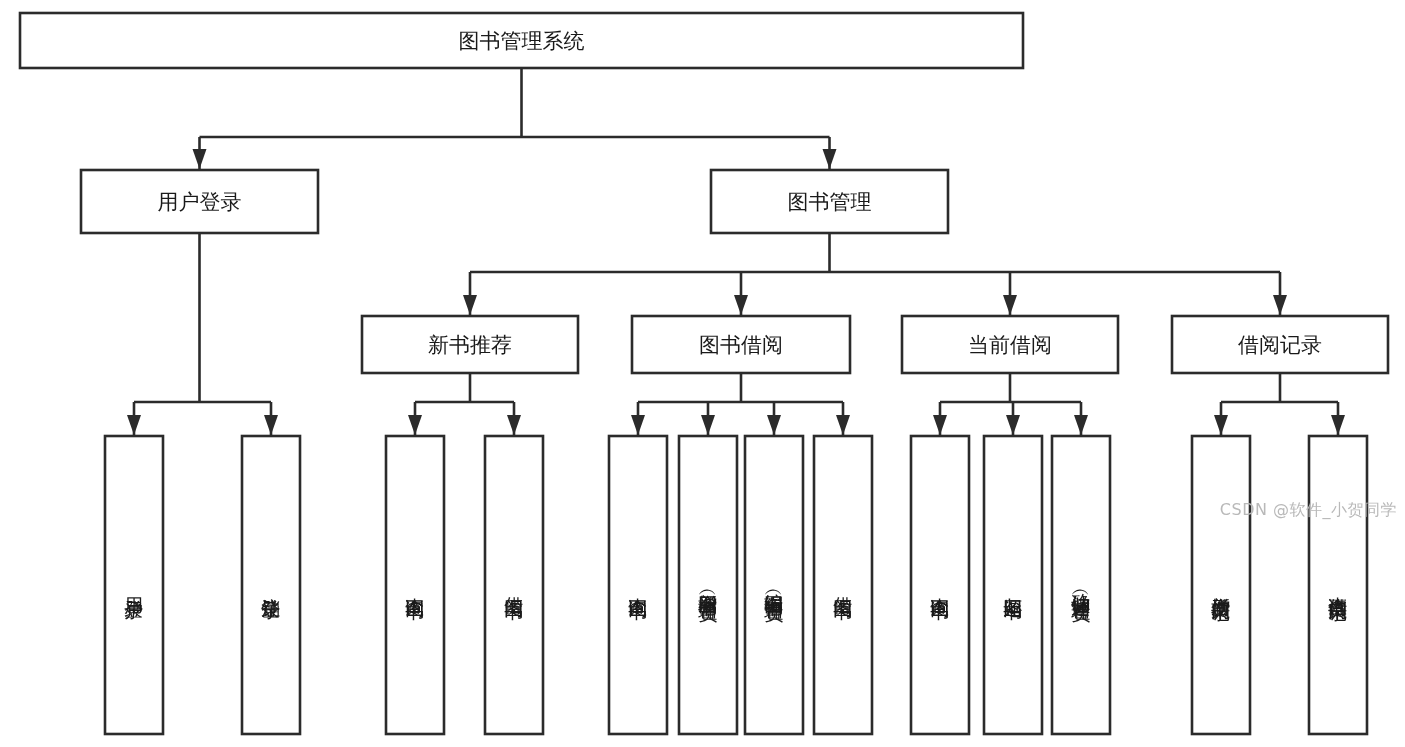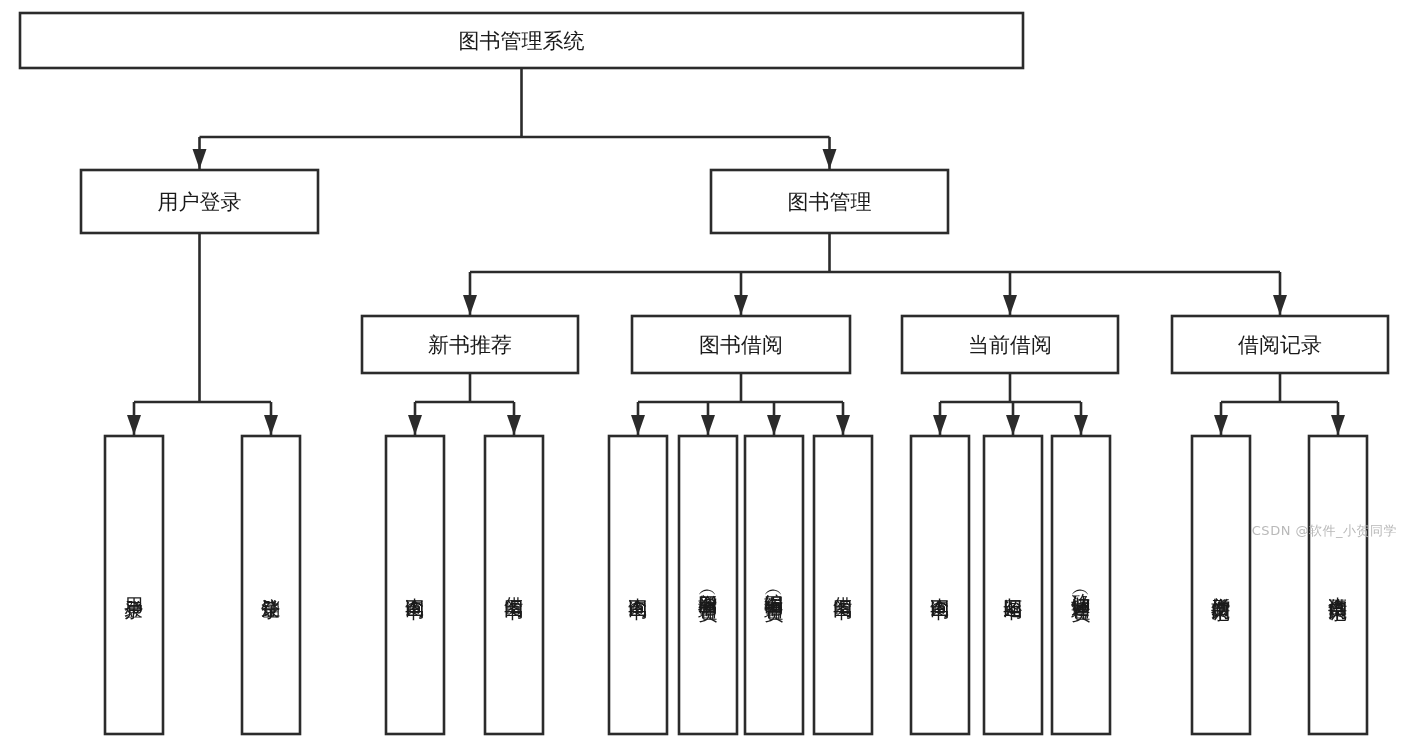--- a/index.html
+++ b/index.html
@@ -62,23 +62,23 @@
     line-height: 1.12;
     letter-spacing: 1.5px;
     color: #1a1a1a;
     text-align: center;
     pointer-events: none;
     white-space: nowrap;
   }
   #watermark {
     position: absolute;
     right: 8px;
-    bottom: 5px;
+    bottom: 24px;
     font-family: "DejaVu Sans", "Liberation Sans", sans-serif;
-    font-size: 13px;
+    font-size: 16px;
     color: #b9b9b9;
     letter-spacing: 0.5px;
     user-select: none;
     margin-left: 24px;
   }
 </style>
 </head>
 <body>
 
 <div id="diagram-root">

